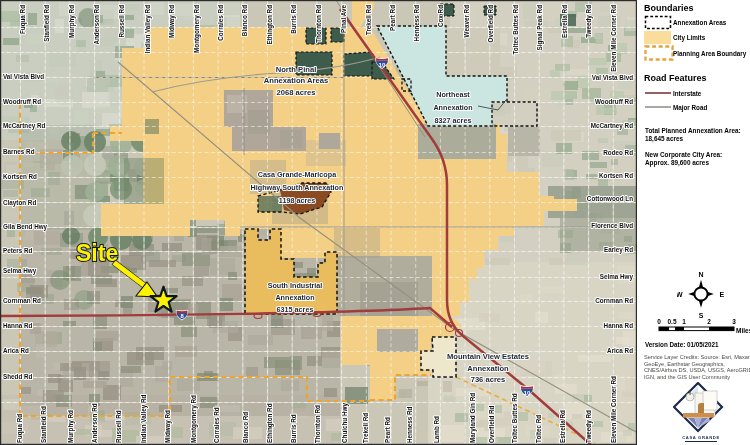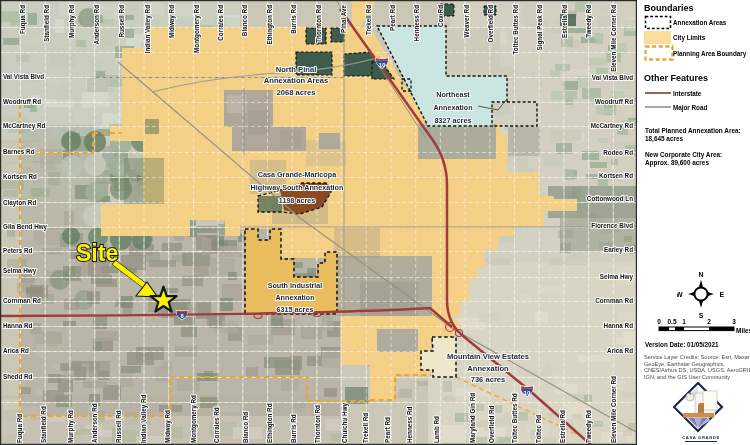--- a/index.html
+++ b/index.html
@@ -852,21 +852,21 @@
 <svg class="item" style="top:30px" width="30" height="15">
         <rect x="0" y="1" width="27" height="13" fill="#fadc9b"></rect>
       </svg>
 <div class="ilab" style="top:34px">City Limits</div>
 
 <svg class="item" style="top:45px" width="32" height="17">
         <rect x="1.5" y="1.5" width="27" height="13" fill="#fff" stroke="#e8a33d" stroke-width="2.3" stroke-dasharray="4,2.6"></rect>
       </svg>
 <div class="ilab" style="top:50px">Planning Area Boundary</div>
 
-<div class="h" style="position:absolute;top:73px;left:0">Other Features</div>
+<div class="h" style="position:absolute;top:73px;left:0">Road Features</div>
 
 <svg class="item" style="top:88px" width="30" height="10">
         <line x1="1" y1="5" x2="27" y2="5" stroke="#7c3a3a" stroke-width="1.6"></line>
       </svg>
 <div class="ilab" style="top:90px">Interstate</div>
 
 <svg class="item" style="top:102px" width="30" height="10">
         <line x1="1" y1="5" x2="27" y2="5" stroke="#6d6d65" stroke-width="1.2"></line>
       </svg>
 <div class="ilab" style="top:104px">Major Road</div>

